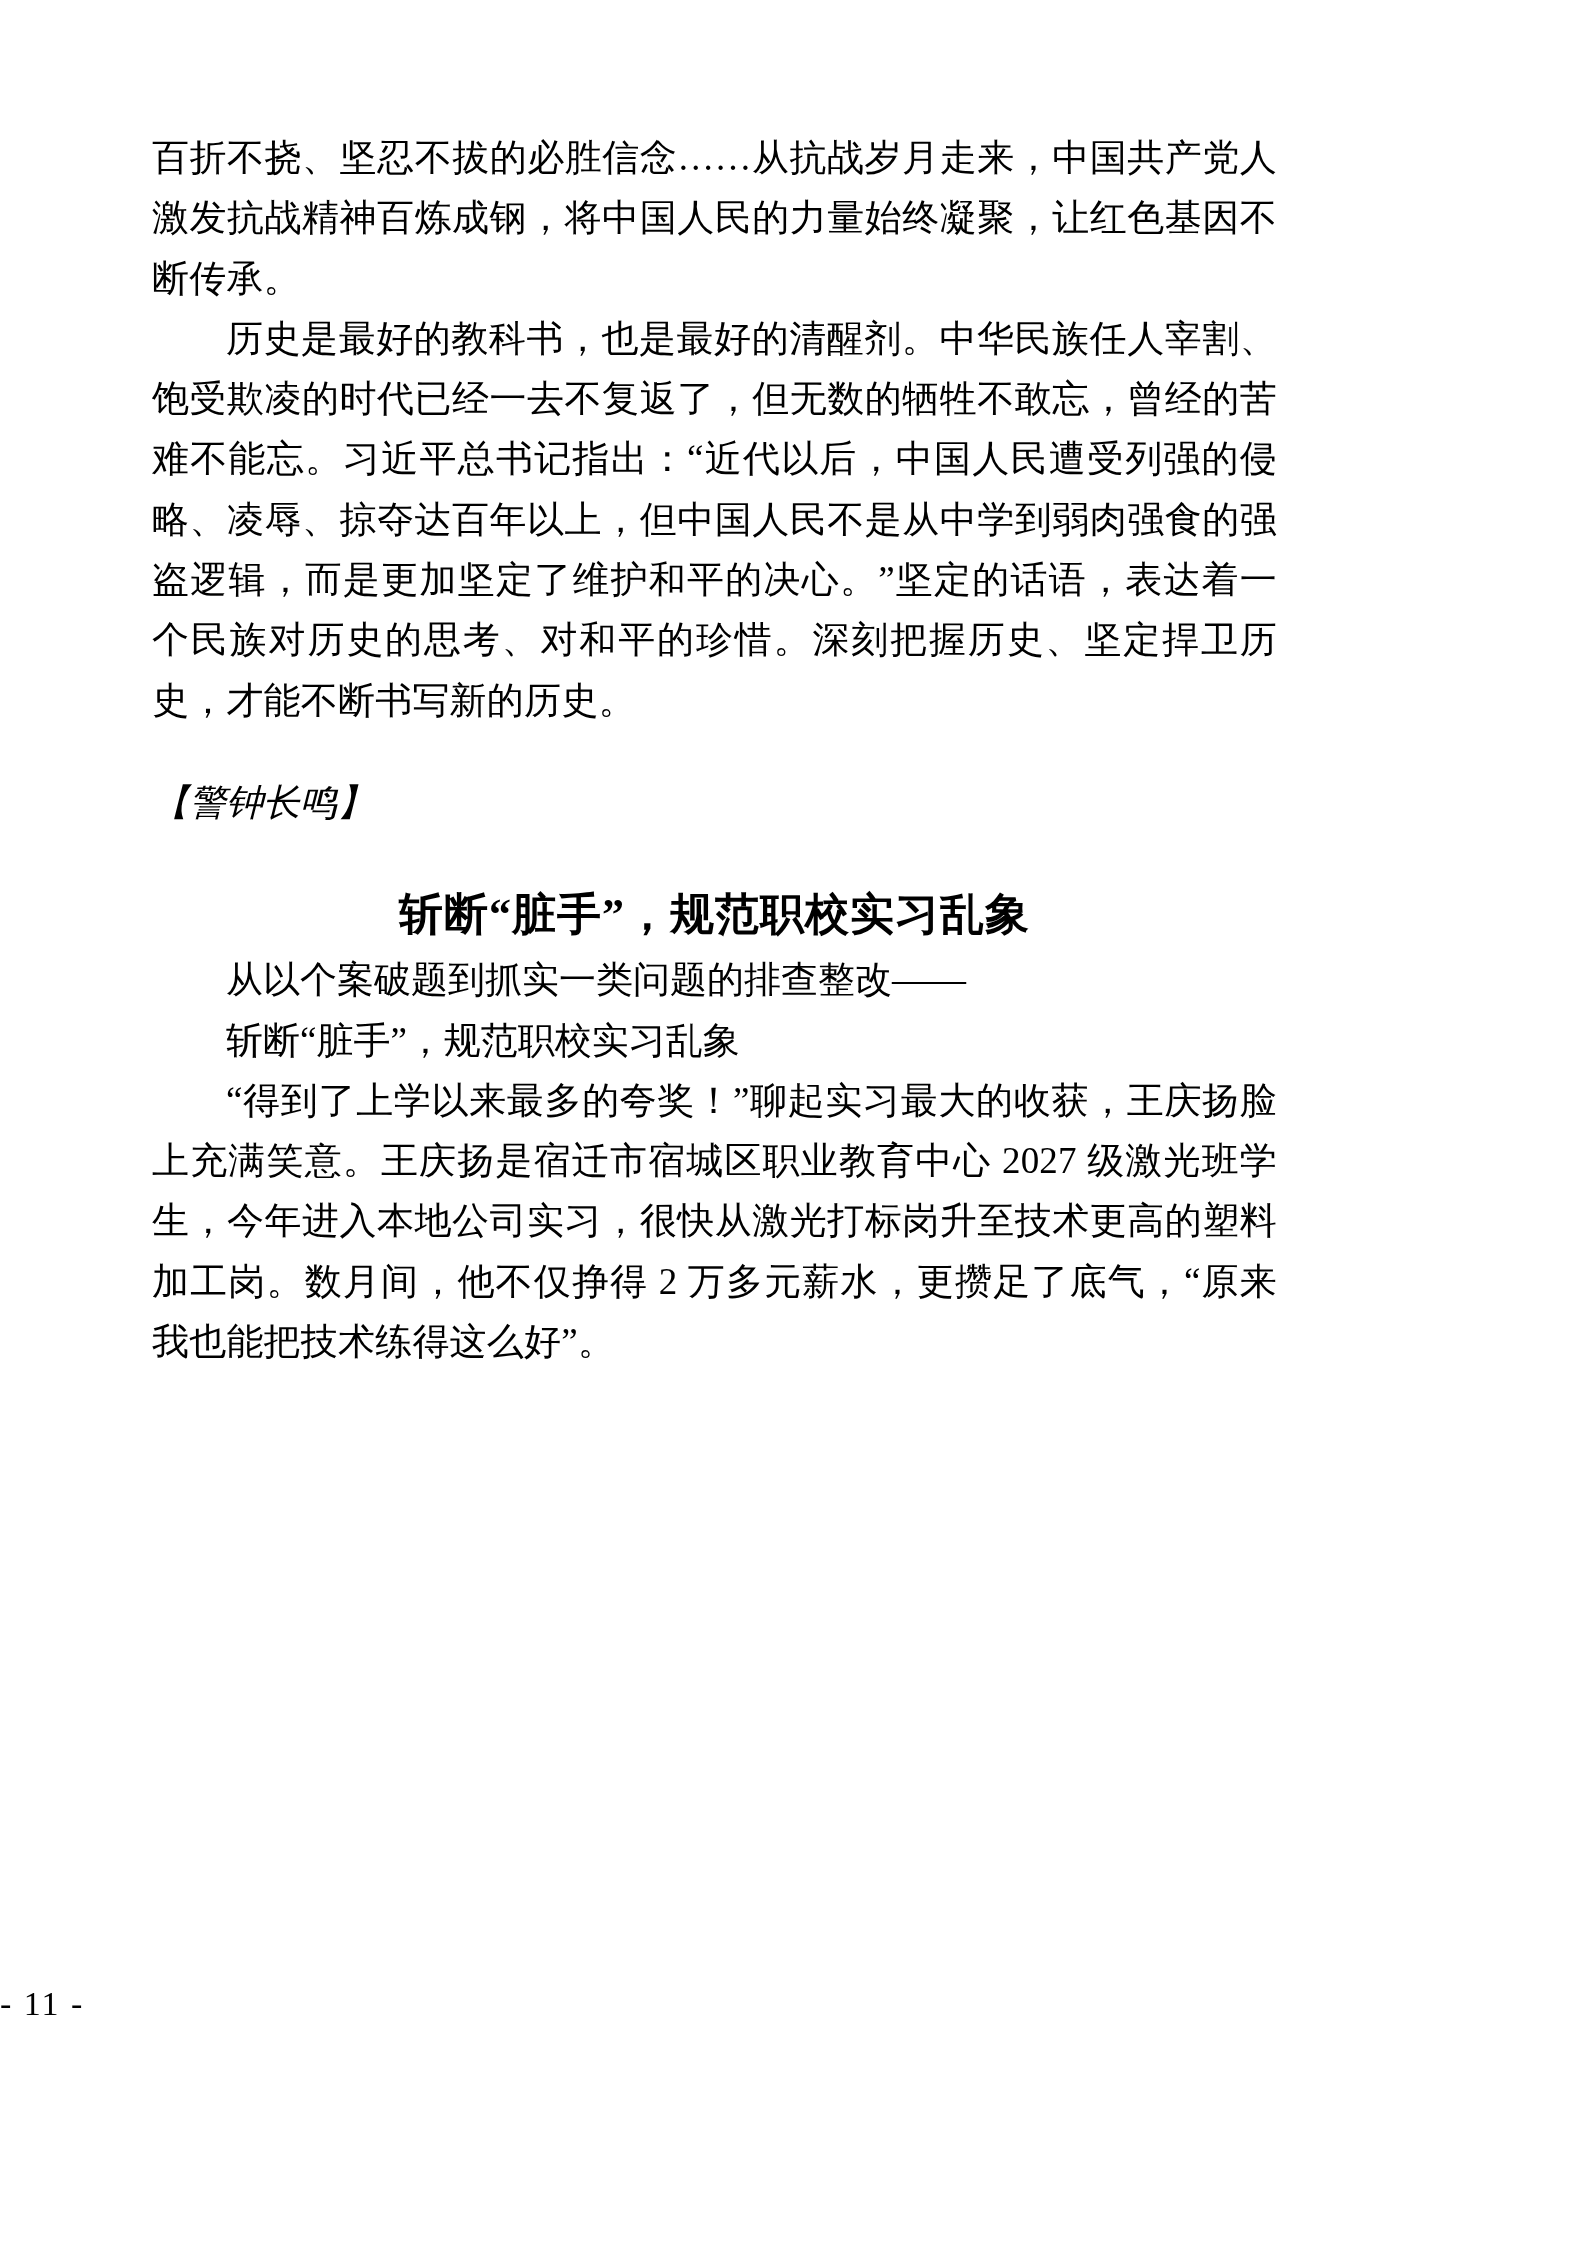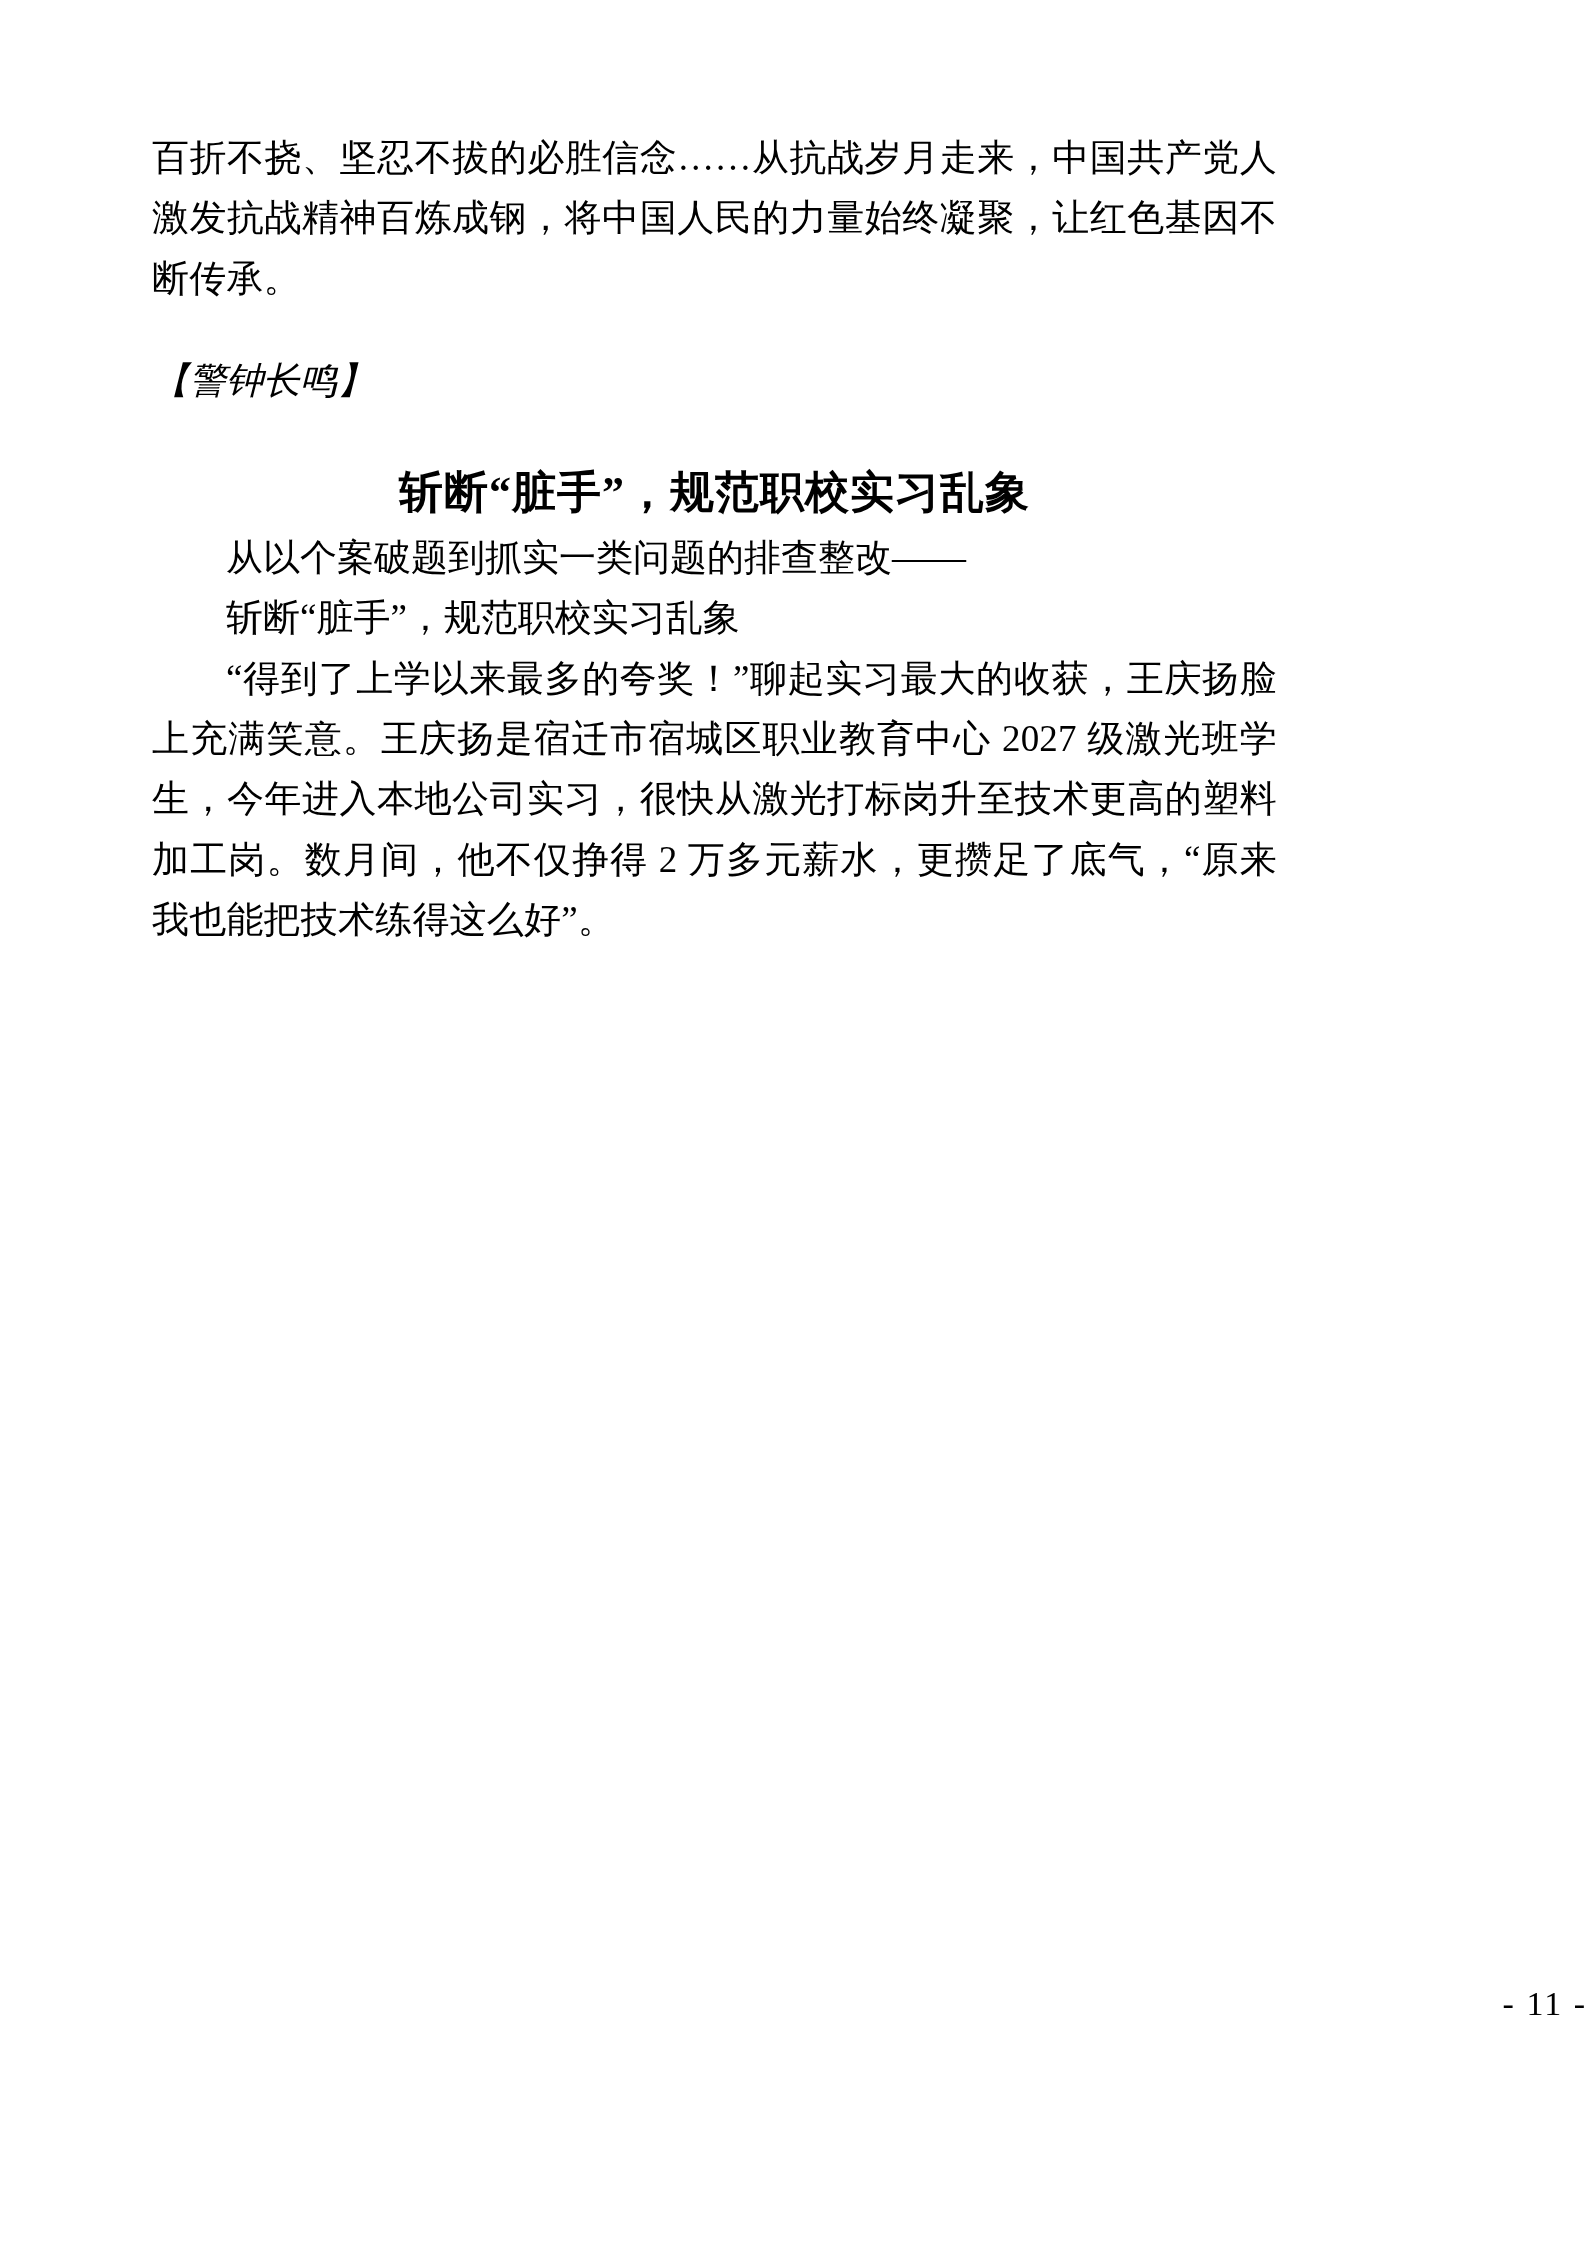--- a/index.html
+++ b/index.html
@@ -56,33 +56,34 @@
     margin: 0;
     font-size: 37px;
     line-height: 1.63;
     text-indent: 74px;
   }
   .footer {
     position: absolute;
     left: 0;
     right: 0;
     top: 1985px;
-    text-align: right;
+    text-align: left;
     font-size: 34px;
     letter-spacing: 2px;
   }
 </style>
 </head>
 <body>
 
 <div class="page">
   <div class="content">
 
     <p class="body-para">百折不挠、坚忍不拔的必胜信念……从抗战岁月走来，中国共产党人激发抗战精神百炼成钢，将中国人民的力量始终凝聚，让红色基因不断传承。</p>
 
+    <p class="body-para indent">历史是最好的教科书，也是最好的清醒剂。中华民族任人宰割、饱受欺凌的时代已经一去不复返了，但无数的牺牲不敢忘，曾经的苦难不能忘。习近平总书记指出：“近代以后，中国人民遭受列强的侵略、凌辱、掠夺达百年以上，但中国人民不是从中学到弱肉强食的强盗逻辑，而是更加坚定了维护和平的决心。”坚定的话语，表达着一个民族对历史的思考、对和平的珍惜。深刻把握历史、坚定捍卫历史，才能不断书写新的历史。</p>
 
 
     <p class="section-label">【警钟长鸣】</p>
 
     <h1 class="article-title">斩断“脏手”，规范职校实习乱象</h1>
 
     <p class="sub-line">从以个案破题到抓实一类问题的排查整改——</p>
 
     <p class="sub-line">斩断“脏手”，规范职校实习乱象</p>
 

